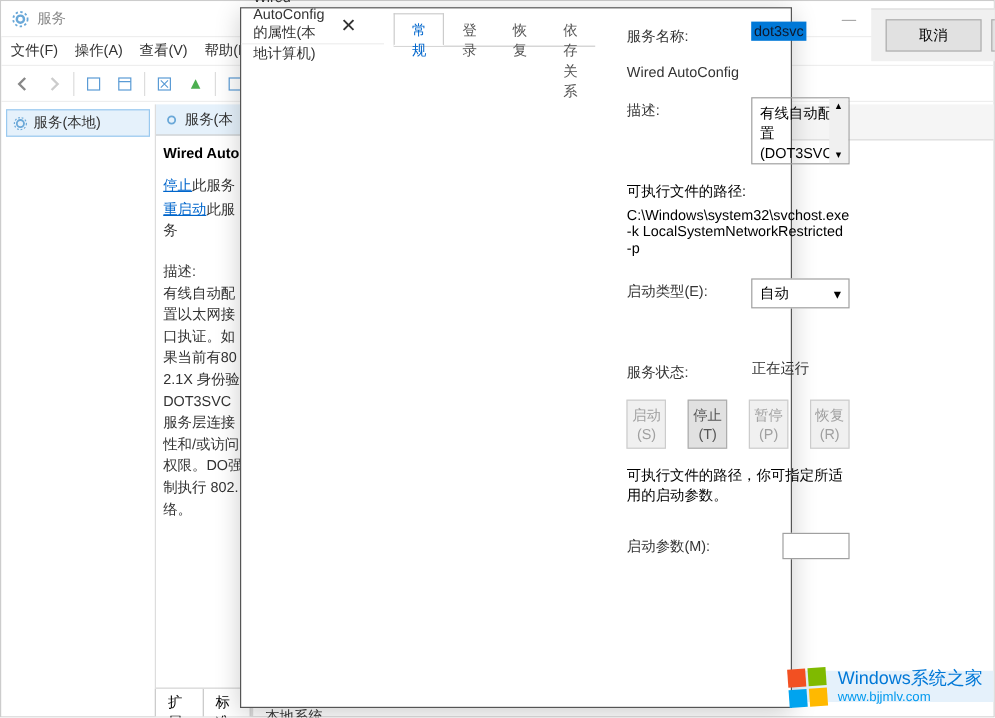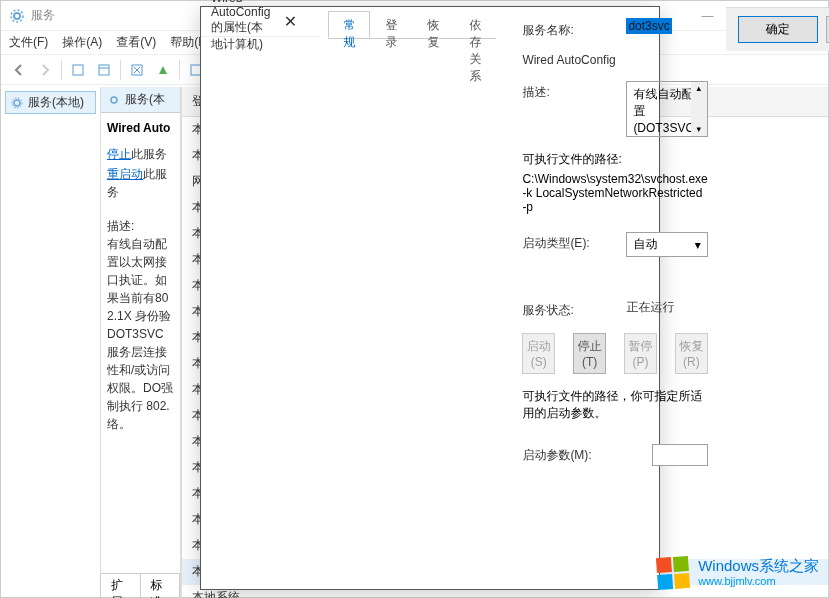--- a/index.html
+++ b/index.html
@@ -11,21 +11,21 @@
 .titlebar .icon-gear { width: 16px; height: 16px; margin-right: 6px; }
 .titlebar .title { flex: 1; color: #888; }
 .titlebar .win-controls { display: flex; gap: 0; }
 .titlebar .win-btn { width: 45px; height: 28px; display: flex; align-items: center; justify-content: center; color: #999; }
 .menubar { height: 24px; display: flex; align-items: center; padding: 0 8px; gap: 14px; border-bottom: 1px solid #eee; color: #333; }
 .toolbar { height: 30px; display: flex; align-items: center; padding: 0 6px; gap: 2px; border-bottom: 1px solid #eee; }
 .tool-btn { width: 24px; height: 24px; display: flex; align-items: center; justify-content: center; border: 1px solid transparent; }
 .tool-sep { width: 1px; height: 20px; background: #ddd; margin: 0 2px; }
 
 .body-area { position: absolute; top: 86px; left: 0; right: 0; bottom: 0; display: flex; }
-.left-pane { width: 100px; border-right: 1px solid #ddd; padding: 4px; }
+.left-pane { width: 129px; border-right: 1px solid #ddd; padding: 4px; }
 .left-item { display: flex; align-items: center; gap: 4px; padding: 2px 4px; background: #e5f1fb; border: 1px solid #99c9ef; color: #333; }
 
 .mid-pane { flex: 0 0 80px; border-right: 1px solid #ddd; display: flex; flex-direction: column; }
 .mid-header { background: #e5f1fb; border-bottom: 1px solid #ccc; padding: 4px 6px; color: #333; display: flex; align-items: center; gap: 4px;}
 .mid-content { padding: 8px 6px; overflow: hidden; flex: 1; }
 .mid-content .svc-title { font-weight: bold; margin-bottom: 10px; white-space: nowrap; overflow: hidden; }
 .mid-content .svc-link { color: #0066cc; cursor: pointer; display: inline; }
 .mid-content .svc-link.underline { text-decoration: underline; text-align: center; }
 .mid-content .svc-text { color: #333; line-height: 1.5; word-break: break-all; }
 .mid-tabs { border-top: 1px solid #ccc; display: flex; height: 24px; }
@@ -281,21 +281,20 @@
 
     <div style="margin-bottom:22px;">可执行文件的路径，你可指定所适用的启动参数。</div>
 
     <div class="form-row">
       <div class="form-label" style="width:130px;">启动参数(M):</div>
       <div class="input-box"></div>
     </div>
 
   </div>
   <div class="dialog-footer">
-    <div class="footer-btn primary">确定</div>
     <div class="footer-btn">取消</div>
     <div class="footer-btn">应用(A)</div>
   </div>
 </div>
 
 <div class="watermark">
   <div class="wm-logo">
     <div style="background:#f25022"></div>
       <div style="background:#7fba00"></div>
     <div style="background:#00a4ef"></div>

